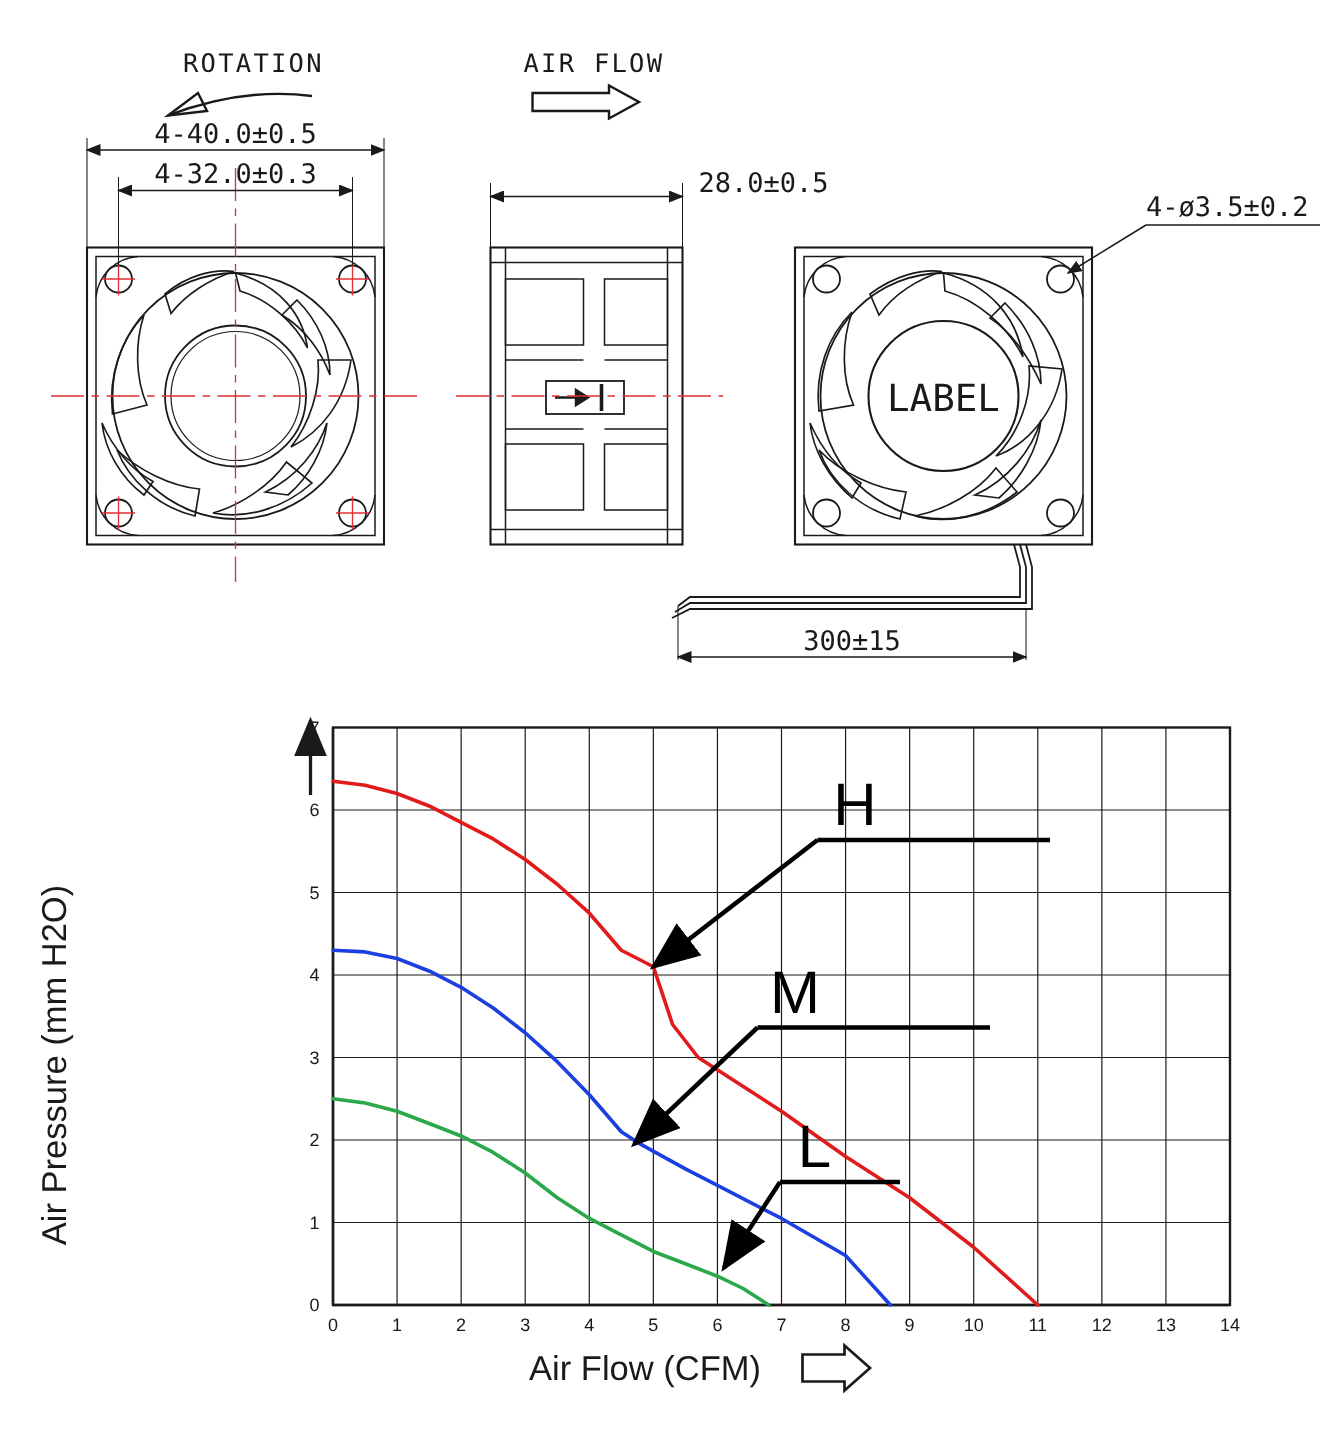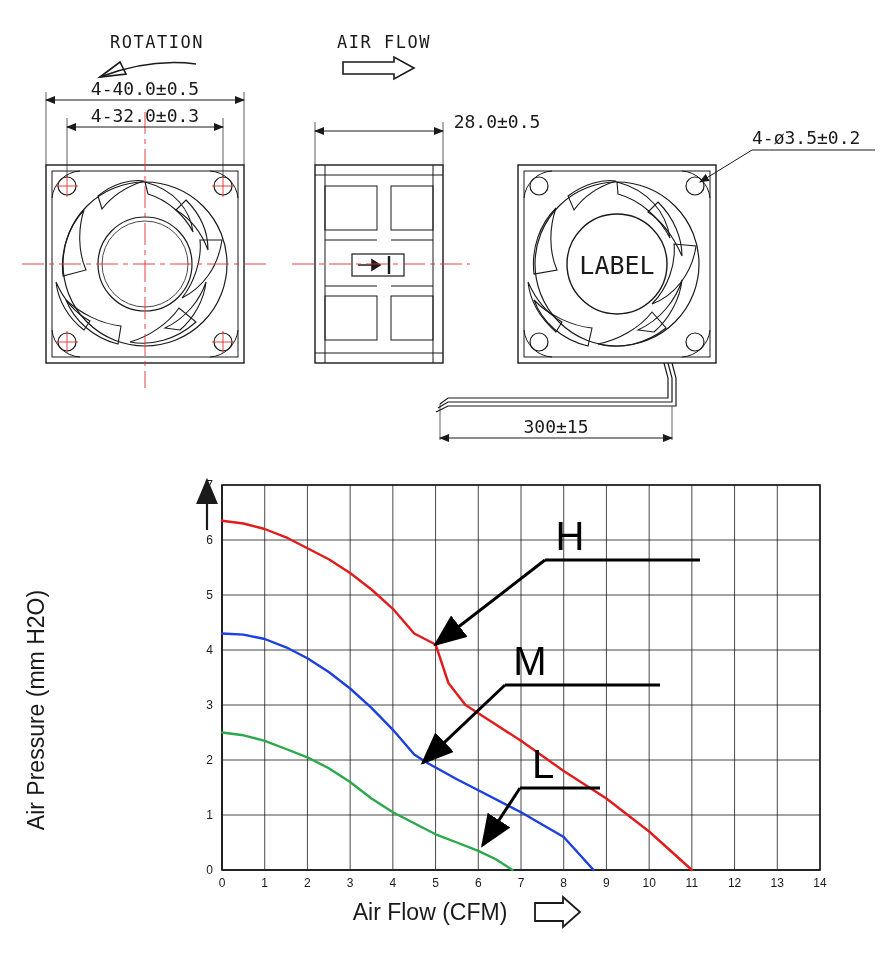--- a/index.html
+++ b/index.html
@@ -18,20 +18,21 @@
     position: absolute;
     left: 0; top: 0;
     width: 880px;
     height: 957px;
   }
   .drawing-area {
     position: absolute;
     left: 0; top: 0;
     width: 812px;
     height: 470px;
+    padding-left: 12px;
   }
   .chart-area {
     position: absolute;
     left: 0; top: 460px;
     width: 880px;
     height: 497px;
   }
   svg { display: block; }
   .caption-text {
     font-family: "DejaVu Sans Mono", monospace;

